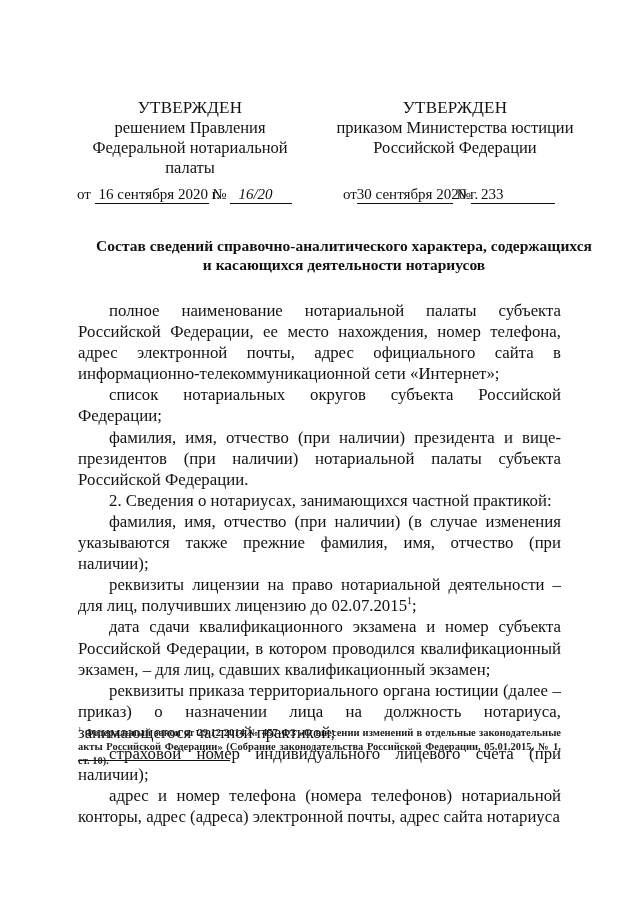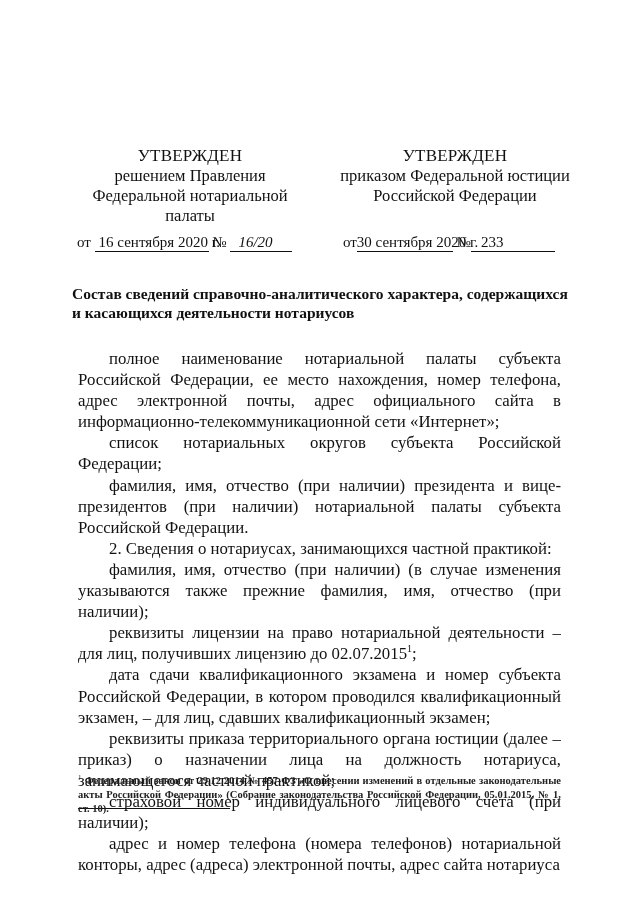--- a/index.html
+++ b/index.html
@@ -1,23 +1,23 @@
 <!DOCTYPE html>
 <html><head>
 <meta charset="utf-8">
 <style>
   html, body { margin: 0; padding: 0; background: #ffffff; }
   body { width: 640px; height: 905px; position: relative; overflow: hidden;
          font-family: "Liberation Serif", "DejaVu Serif", serif; color: #111; }
-  .abs { position: absolute; margin-top: 48px; }
+  .abs { position: absolute; }
   .approval { text-align: center; font-size: 16.5px; line-height: 20px; }
   .approval .head { font-size: 17px; letter-spacing: 0.2px; }
   .dateline { font-size: 15px; white-space: nowrap; }
   .uline { display: inline-block; border-bottom: 1px solid #111; text-align: left; line-height: 15px; padding-bottom: 1px; }
-  .title { left: 72px; width: 520px; top: 236px; text-align: left; font-weight: bold;
+  .title { left: 84px; width: 520px; top: 236px; text-align: center; font-weight: bold;
            font-size: 15.5px; line-height: 19px; font-family: Liberation Serif, serif; }
   .body { left: 78px; width: 483px; top: 300px; font-size: 16.8px; line-height: 21.1px; text-align: justify; }
   .body p { margin: 0; text-indent: 31px; }
   .body sup { font-size: 10px; line-height: 0; }
   .fn-rule { left: 78px; top: 760px; width: 152px; height: 1px; background: #111; }
   .footnote { left: 78px; top: 722px; width: 483px; font-size: 10.5px; line-height: 14px; text-align: justify; font-weight: bold; color: #222; }
   .footnote sup { font-size: 7px; font-weight: normal; }
 </style>
 </head>
 <body>
@@ -30,21 +30,21 @@
 </div>
 <div class="abs dateline" style="left:77px; top:186px;">
   <span>от</span>
   <span class="uline" style="width:110px; padding-left:4px;">16 сентября  2020 г.</span>
   <span>№</span>
   <span class="uline" style="width:54px; padding-left:8px;font-style:italic;">16/20</span>
 </div>
 
 <div class="abs approval" style="left:330px; top:98px; width:250px;">
   <div class="head">УТВЕРЖДЕН</div>
-  <div>приказом Федеральной юстиции</div>
+  <div>приказом Министерства юстиции</div>
   <div>Российской Федерации</div>
 </div>
 <div class="abs dateline" style="left:343px; top:186px;">
   <span>от</span><span class="uline" style="width:96px;">30 сентября 2020 г.</span>
   <span>№</span><span class="uline" style="width:74px; padding-left:10px;">233</span>
 </div>
 
 <div class="abs title">
   <div>Состав сведений справочно-аналитического характера, содержащихся</div>
   <div>и касающихся деятельности нотариусов</div>

